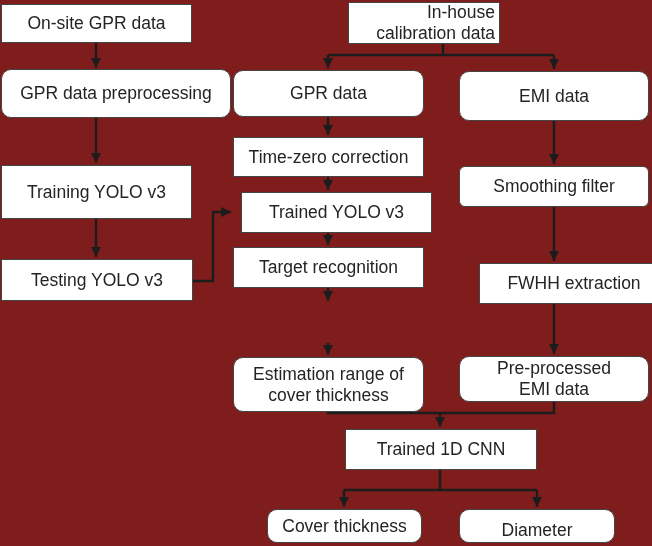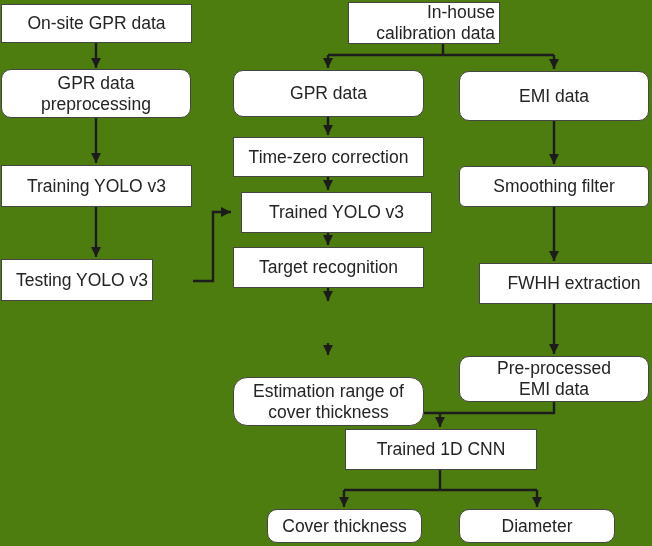--- a/index.html
+++ b/index.html
@@ -1,56 +1,56 @@
 <!DOCTYPE html>
 <html><head>
 <meta charset="utf-8">
 <style>
   html,body{margin:0;padding:0;background:#ffffff;}
   #canvas{
     position:relative;
     width:652px;height:546px;
-    background:#4d7c0f;
+    background:#7f1d1d;
     font-family:"Liberation Sans", sans-serif;
     overflow:hidden;
   }
   #edge-layer{position:absolute;left:0;top:0;width:652px;height:546px;}
   .edge{fill:none;stroke:#1c1c1c;stroke-width:2.4;stroke-linejoin:miter;}
   .node{
     position:absolute;
     display:flex;align-items:center;justify-content:center;
     text-align:center;
     background:#ffffff;
     border:1.7px solid #454545;
     color:#242424;
     font-size:17.5px;line-height:1.18;
     box-sizing:border-box;
     padding:1px 4px;
   }
   .rounded{border-radius:10px;}
   .w-narrow span{display:inline-block;max-width:130px;}
   
   #n-onsite        {left:1px;  top:4px;   width:191px;height:39px;}
-  #n-preproc       {left:1px;  top:69px;  width:190px;height:49px;}
-  #n-training-yolo {left:1px;  top:165px; width:191px;height:42px;}
-  #n-testing-yolo  {left:1px;  top:259px; width:152px;height:42px;justify-content:flex-end;}
+  #n-preproc       {left:1px;  top:69px;  width:230px;height:49px;}
+  #n-training-yolo {left:1px;  top:165px; width:191px;height:54px;}
+  #n-testing-yolo  {left:1px;  top:259px; width:192px;height:42px;}
   #n-calibration   {left:348px;top:2px;   width:152px;height:42px;text-align:right;}
   #n-gpr-data      {left:233px;top:70px;  width:191px;height:47px;}
   #n-timezero      {left:233px;top:137px; width:191px;height:40px;}
   #n-trained-yolo  {left:233px;top:192px; width:191px;height:41px;margin-left:8px;}
   #n-target        {left:233px;top:247px; width:191px;height:41px;}
   #n-edge-ext      {left:233px;top:303px; width:191px;height:40px;}
-  #n-estimation    {left:233px;top:377px; width:191px;height:49px;border-radius:14px;}
+  #n-estimation    {left:233px;top:357px; width:191px;height:55px;}
   #n-emi-data      {left:459px;top:71px;  width:190px;height:50px;}
   #n-smoothing     {left:459px;top:166px; width:190px;height:41px;border-radius:6px;}
   #n-fwhh          {left:459px;top:263px; width:190px;height:41px;margin-left:20px;}
   #n-preproc-emi   {left:459px;top:356px; width:190px;height:46px;}
   #n-cnn           {left:345px;top:429px; width:192px;height:41px;}
   #n-cover         {left:267px;top:509px; width:155px;height:34px;}
-  #n-diameter      {left:459px;top:509px; width:156px;height:34px;}
+  #n-diameter      {left:459px;top:509px; width:156px;height:34px;align-items:flex-end;}
 </style>
 </head>
 <body>
 
 <div id="canvas">
 
   <svg id="edge-layer" viewBox="0 0 652 546" xmlns="http://www.w3.org/2000/svg">
     <defs>
       <marker id="ah" viewBox="0 0 10 10" refX="10" refY="5" markerWidth="4.2" markerHeight="4.2" orient="auto-start-reverse">
         <path d="M0,0 L10,5 L0,10 z" fill="#1c1c1c"></path>

